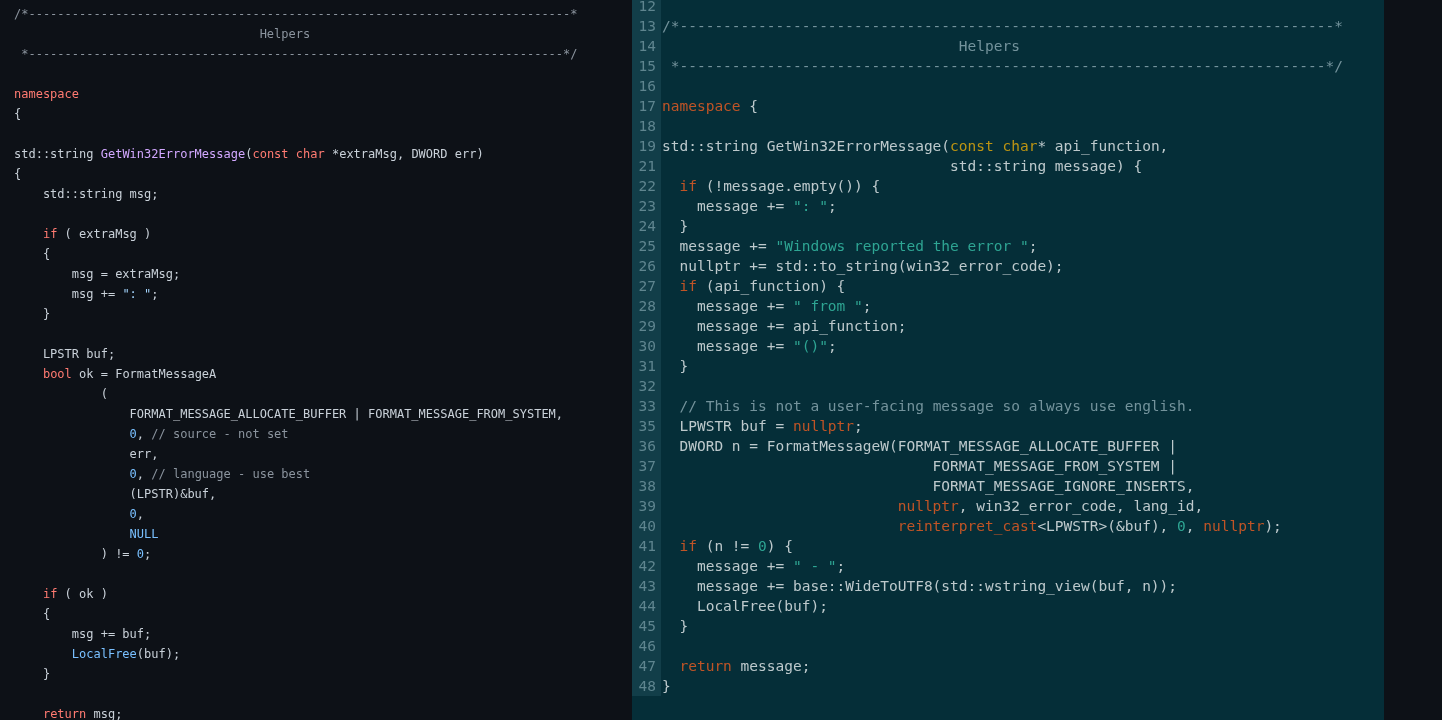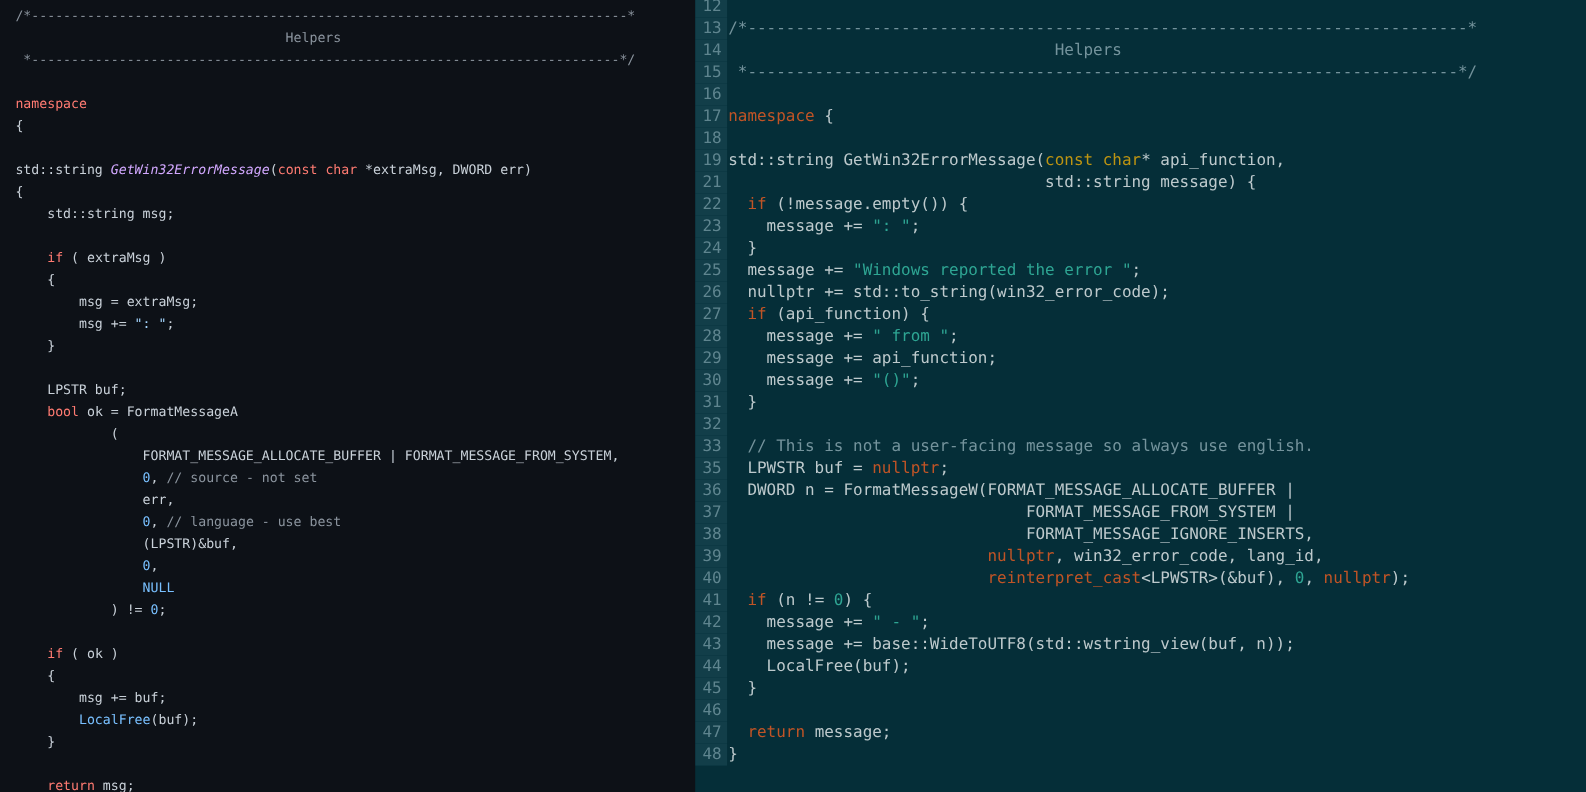--- a/index.html
+++ b/index.html
@@ -11,37 +11,37 @@
   .split { position:relative; width:1442px; height:720px; }
   .pane { position:absolute; top:0; height:720px; overflow:hidden; }
   #pane-left {
     left:0; width:632px;
     background:var(--bg,#0d1117);
     font-size:12px; line-height:20px;
   }
   #pane-left .lines { margin-top:4px; }
   #pane-left .line { height:20px; white-space:pre; padding-left:14px; }
   #pane-right {
-    left:632px; width:810px;
+    left:632px; width:752px;
     background:var(--bg,#052e38);
     font-size:14.5px; line-height:20px;
   }
   #pane-right .lines { margin-top:-4px; }
   #pane-right .line { height:20px; white-space:pre; display:flex; }
   #pane-right .gut {
     flex:0 0 29px; box-sizing:border-box;
     background:var(--gutter-bg,#123e49);
     color:var(--gutter-fg,#5f858f);
     text-align:right; padding-right:5px;
     user-select:none;
   }
   #pane-right .code { padding-left:1px; white-space:pre; }
   .tok-d { color:var(--fg); }
   .tok-k { color:var(--kw); }
-  .tok-f { color:var(--fn);font-style:italic; }
+  .tok-f { color:var(--fn); }
   .tok-b { color:var(--bl); }
   .tok-s { color:var(--st); }
   .tok-c { color:var(--cm); }
   .tok-t { color:var(--ty); }
   .tok-g { color:var(--gr); }
 </style>
 </head>
 <body>
 
 <div class="split">

